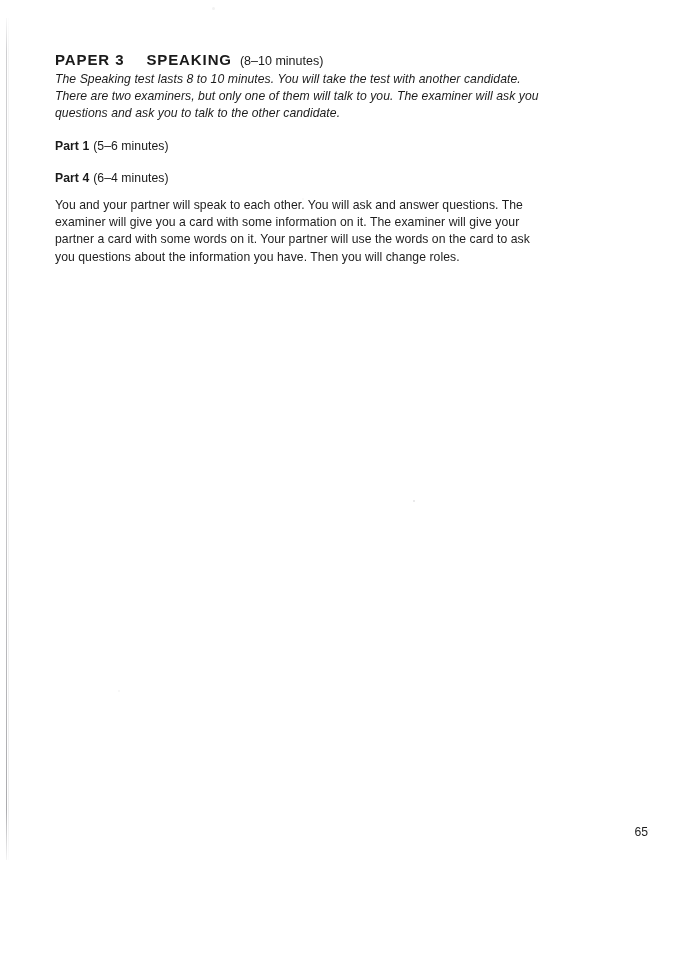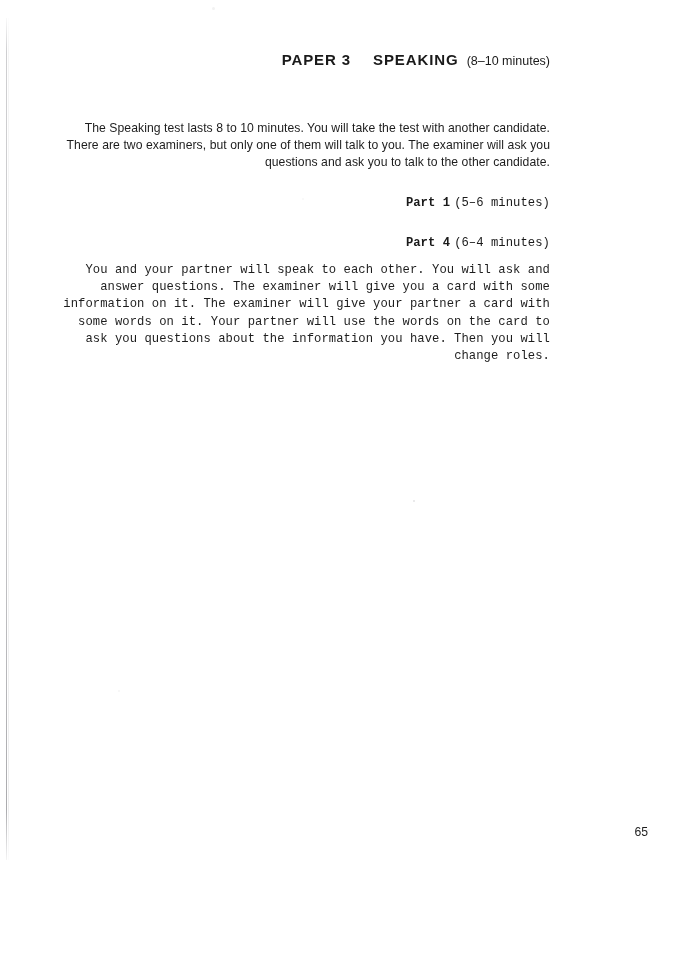--- a/index.html
+++ b/index.html
@@ -50,21 +50,20 @@
   .speck.s3 { left: 118px; top: 690px; width: 2px; height: 2px; opacity: 0.30; }
   .speck.s4 { left: 647px; top: 829px; width: 3px; height: 2px; opacity: 0.28; }
   .speck.s5 { left: 302px; top: 198px; width: 2px; height: 2px; opacity: 0.22; }
 
   .page {
     position: absolute;
     left: 0;
     top: 0;
     width: 680px;
     height: 960px;
-    text-align: right;
   }
 
   .content {
     position: absolute;
     left: 55px;
     top: 50px;
     width: 495px;
   }
 
   .page-heading {
@@ -77,34 +76,33 @@
   }
   .page-heading .paper-label { margin-right: 22px; }
   .page-heading .duration {
     font-weight: normal;
     font-size: 12.5px;
     letter-spacing: 0;
     margin-left: 8px;
   }
 
   .intro {
-    margin-top: 49px;
+    font-style: italic;
   }
 
   p.body-text {
     margin: 0;
     font-size: 12.2px;
     line-height: 17.2px;
     letter-spacing: 0.005em;
     color: #1d1d1d;
   }
 
   .section {
-    margin-top: 23px;
-    font-family: Liberation Mono, monospace;
+    margin-top: 15px;
   }
 
   .section-heading {
     margin: 0 0 0 0;
     font-size: 12.2px;
     line-height: 17.2px;
     font-weight: bold;
     letter-spacing: 0.005em;
   }
   .section-heading .sec-duration {

